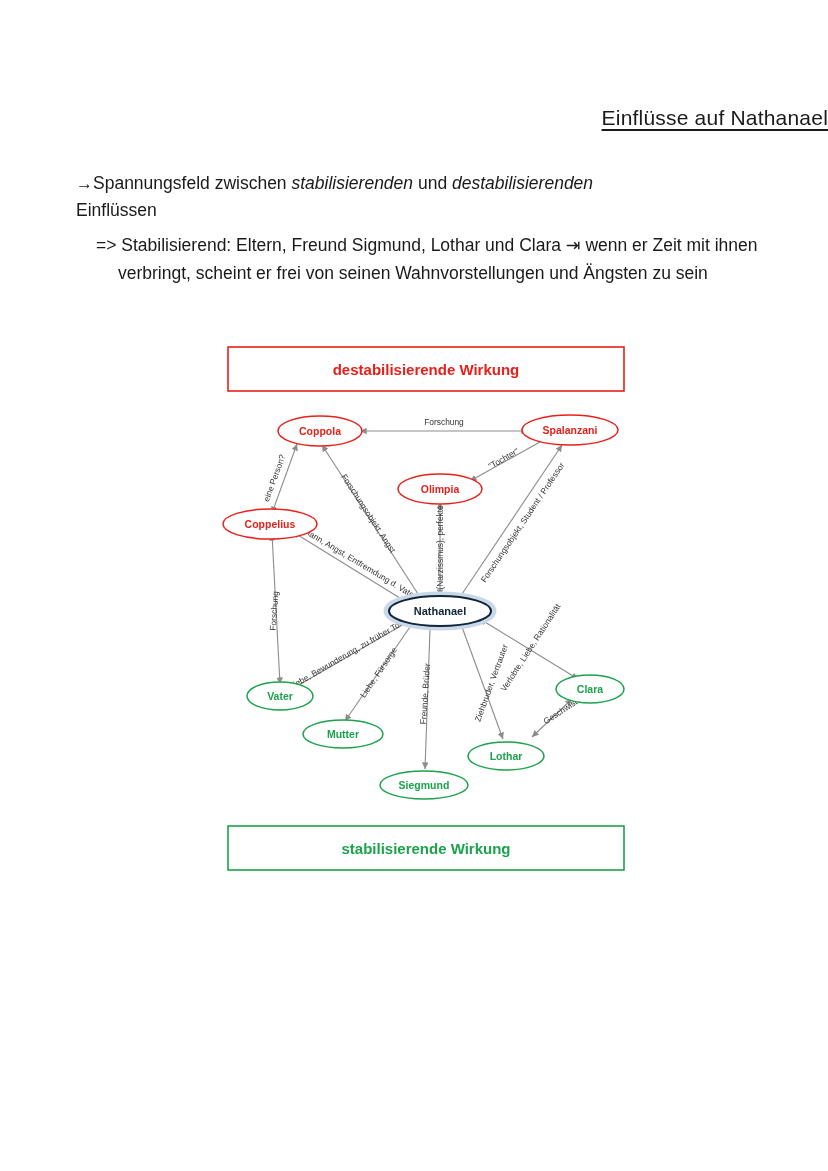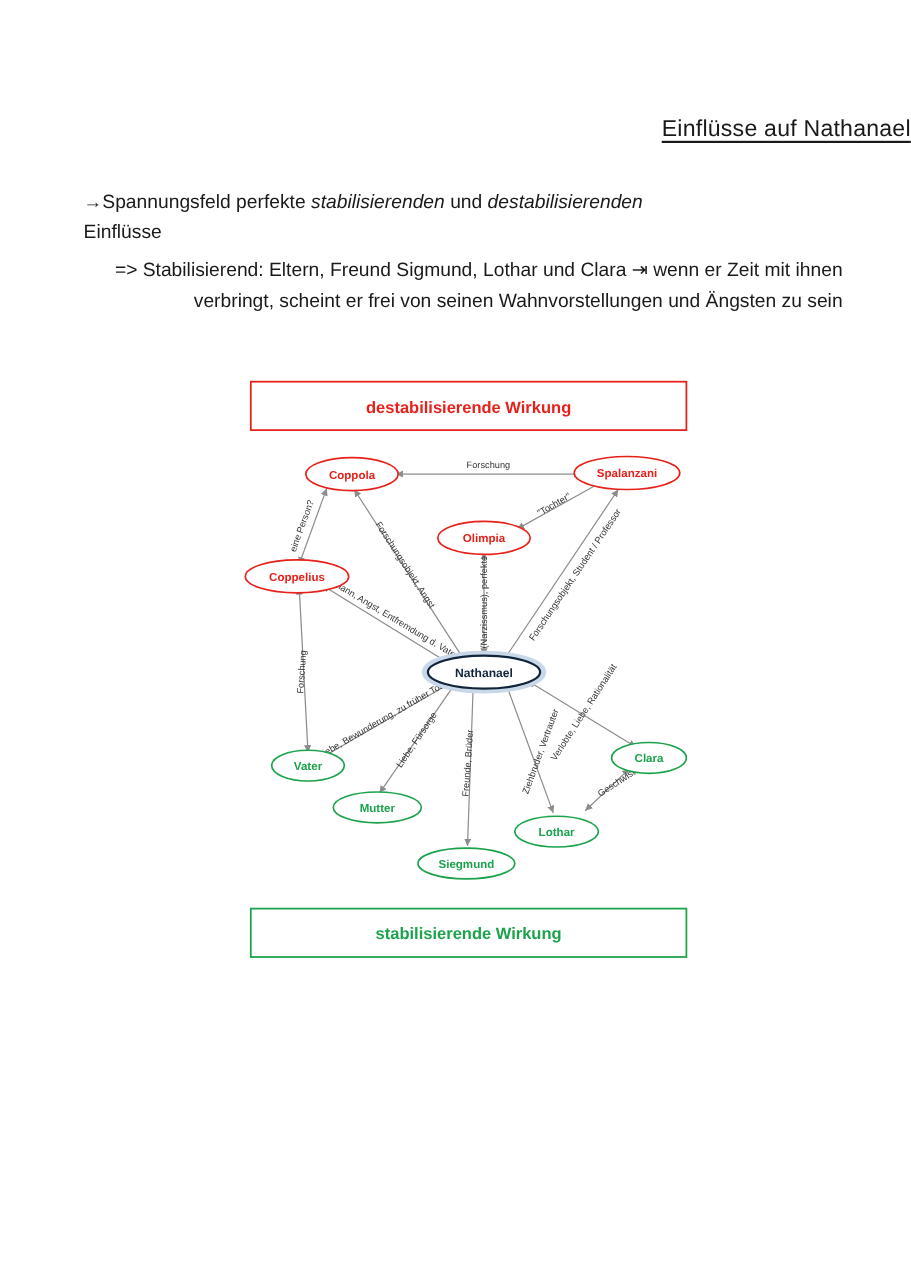--- a/index.html
+++ b/index.html
@@ -45,21 +45,20 @@
   .arrow-glyph {
     font-size: 17px;
   }
   em.it {
     font-style: italic;
   }
   ul.points {
     list-style: none;
     margin: 8px 0 0 0;
     padding: 0 62px 0 96px;
-    text-align: right;
   }
   ul.points li {
     margin-bottom: 2px;
     font-size: 17.5px;
     line-height: 1.55;
     text-indent: -22px;
     padding-left: 22px;
   }
   .diagram-wrap {
     position: relative;
@@ -114,22 +113,22 @@
   }
 </style>
 </head>
 <body>
 
 <div class="page">
 
   <h1 class="doc-title">Einflüsse auf Nathanael</h1>
 
   <p class="body-text lead">
-    <span class="arrow-glyph">→</span><span>Spannungsfeld perfekte </span><em class="it">stabilisierenden</em><span> und </span><em class="it">destabilisierenden</em><br>
-    <span>Einflüsse</span>
+    <span class="arrow-glyph">→</span><span>Spannungsfeld zwischen </span><em class="it">stabilisierenden</em><span> und </span><em class="it">destabilisierenden</em><br>
+    <span>Einflüssen</span>
   </p>
 
   <ul class="points">
     <li>=&gt; Stabilisierend: Eltern, Freund Sigmund, Lothar und Clara ⇥ wenn er Zeit mit ihnen verbringt, scheint er frei von seinen Wahnvorstellungen und Ängsten zu sein</li>
   </ul>
 
   <div class="diagram-wrap">
     <svg class="diagram" viewBox="0 0 828 560" xmlns="http://www.w3.org/2000/svg">
       <defs>
         <marker id="arrowGrey" markerWidth="7" markerHeight="7" refX="6" refY="3" orient="auto">

